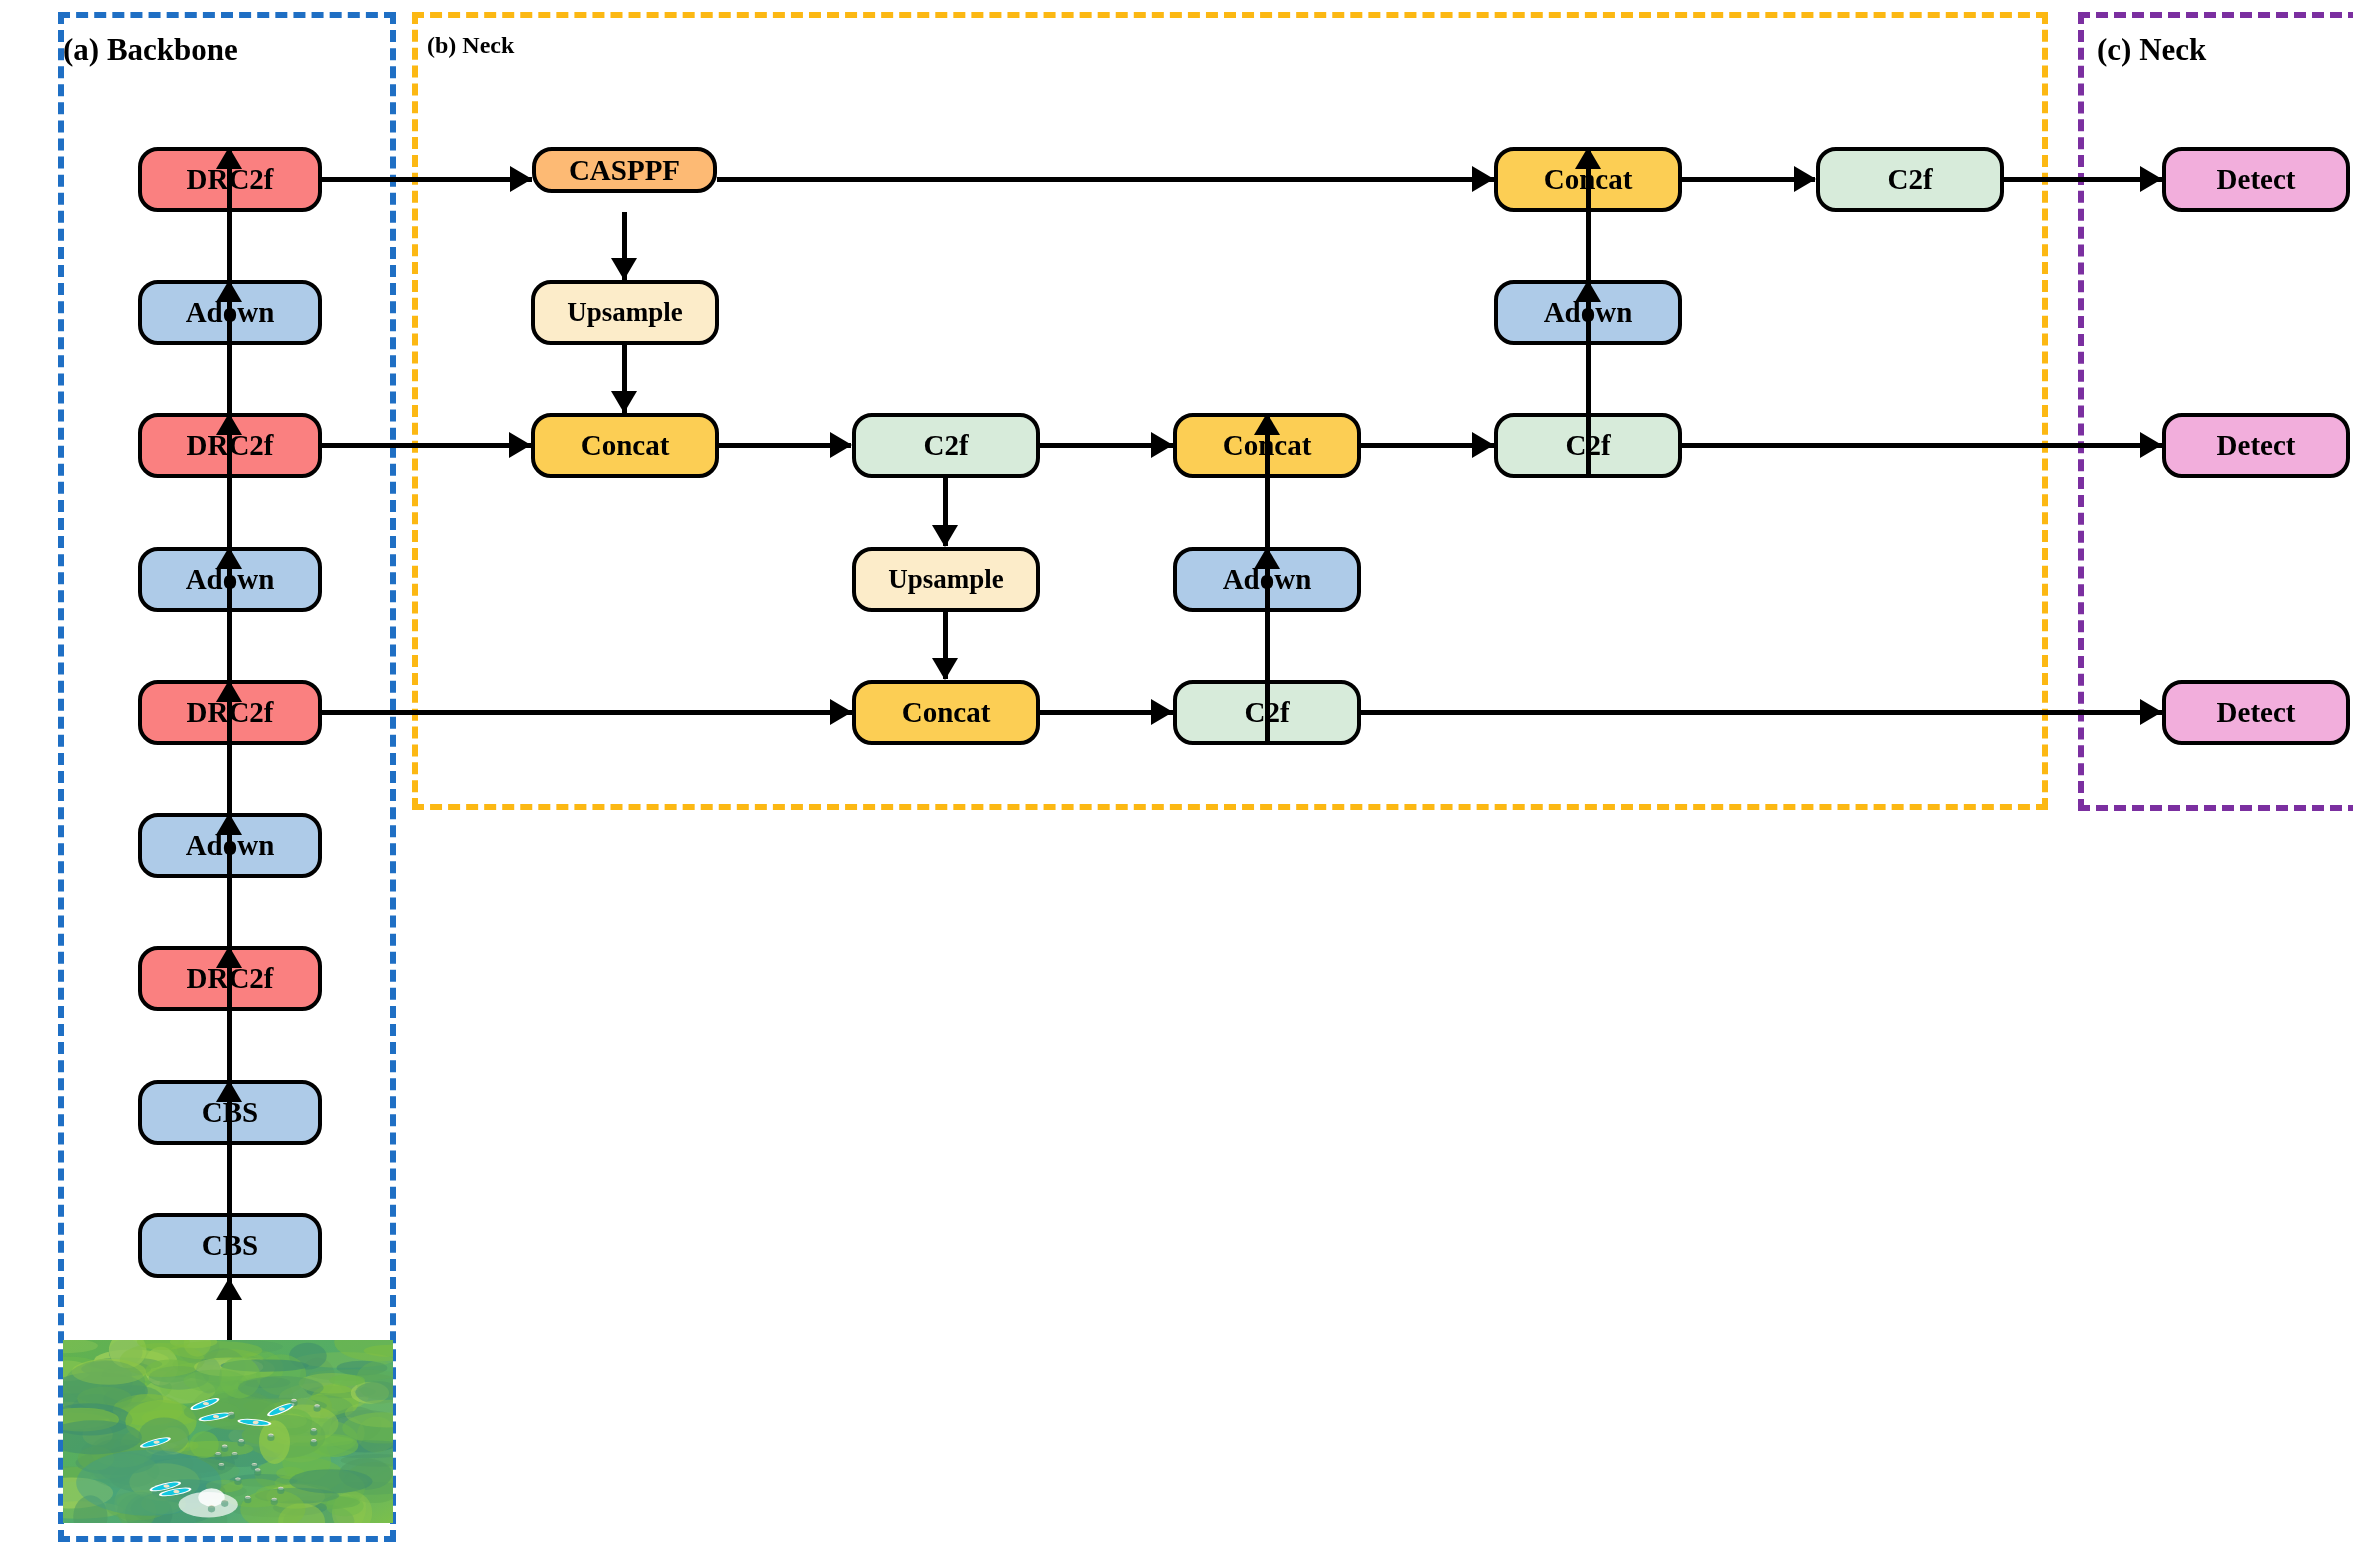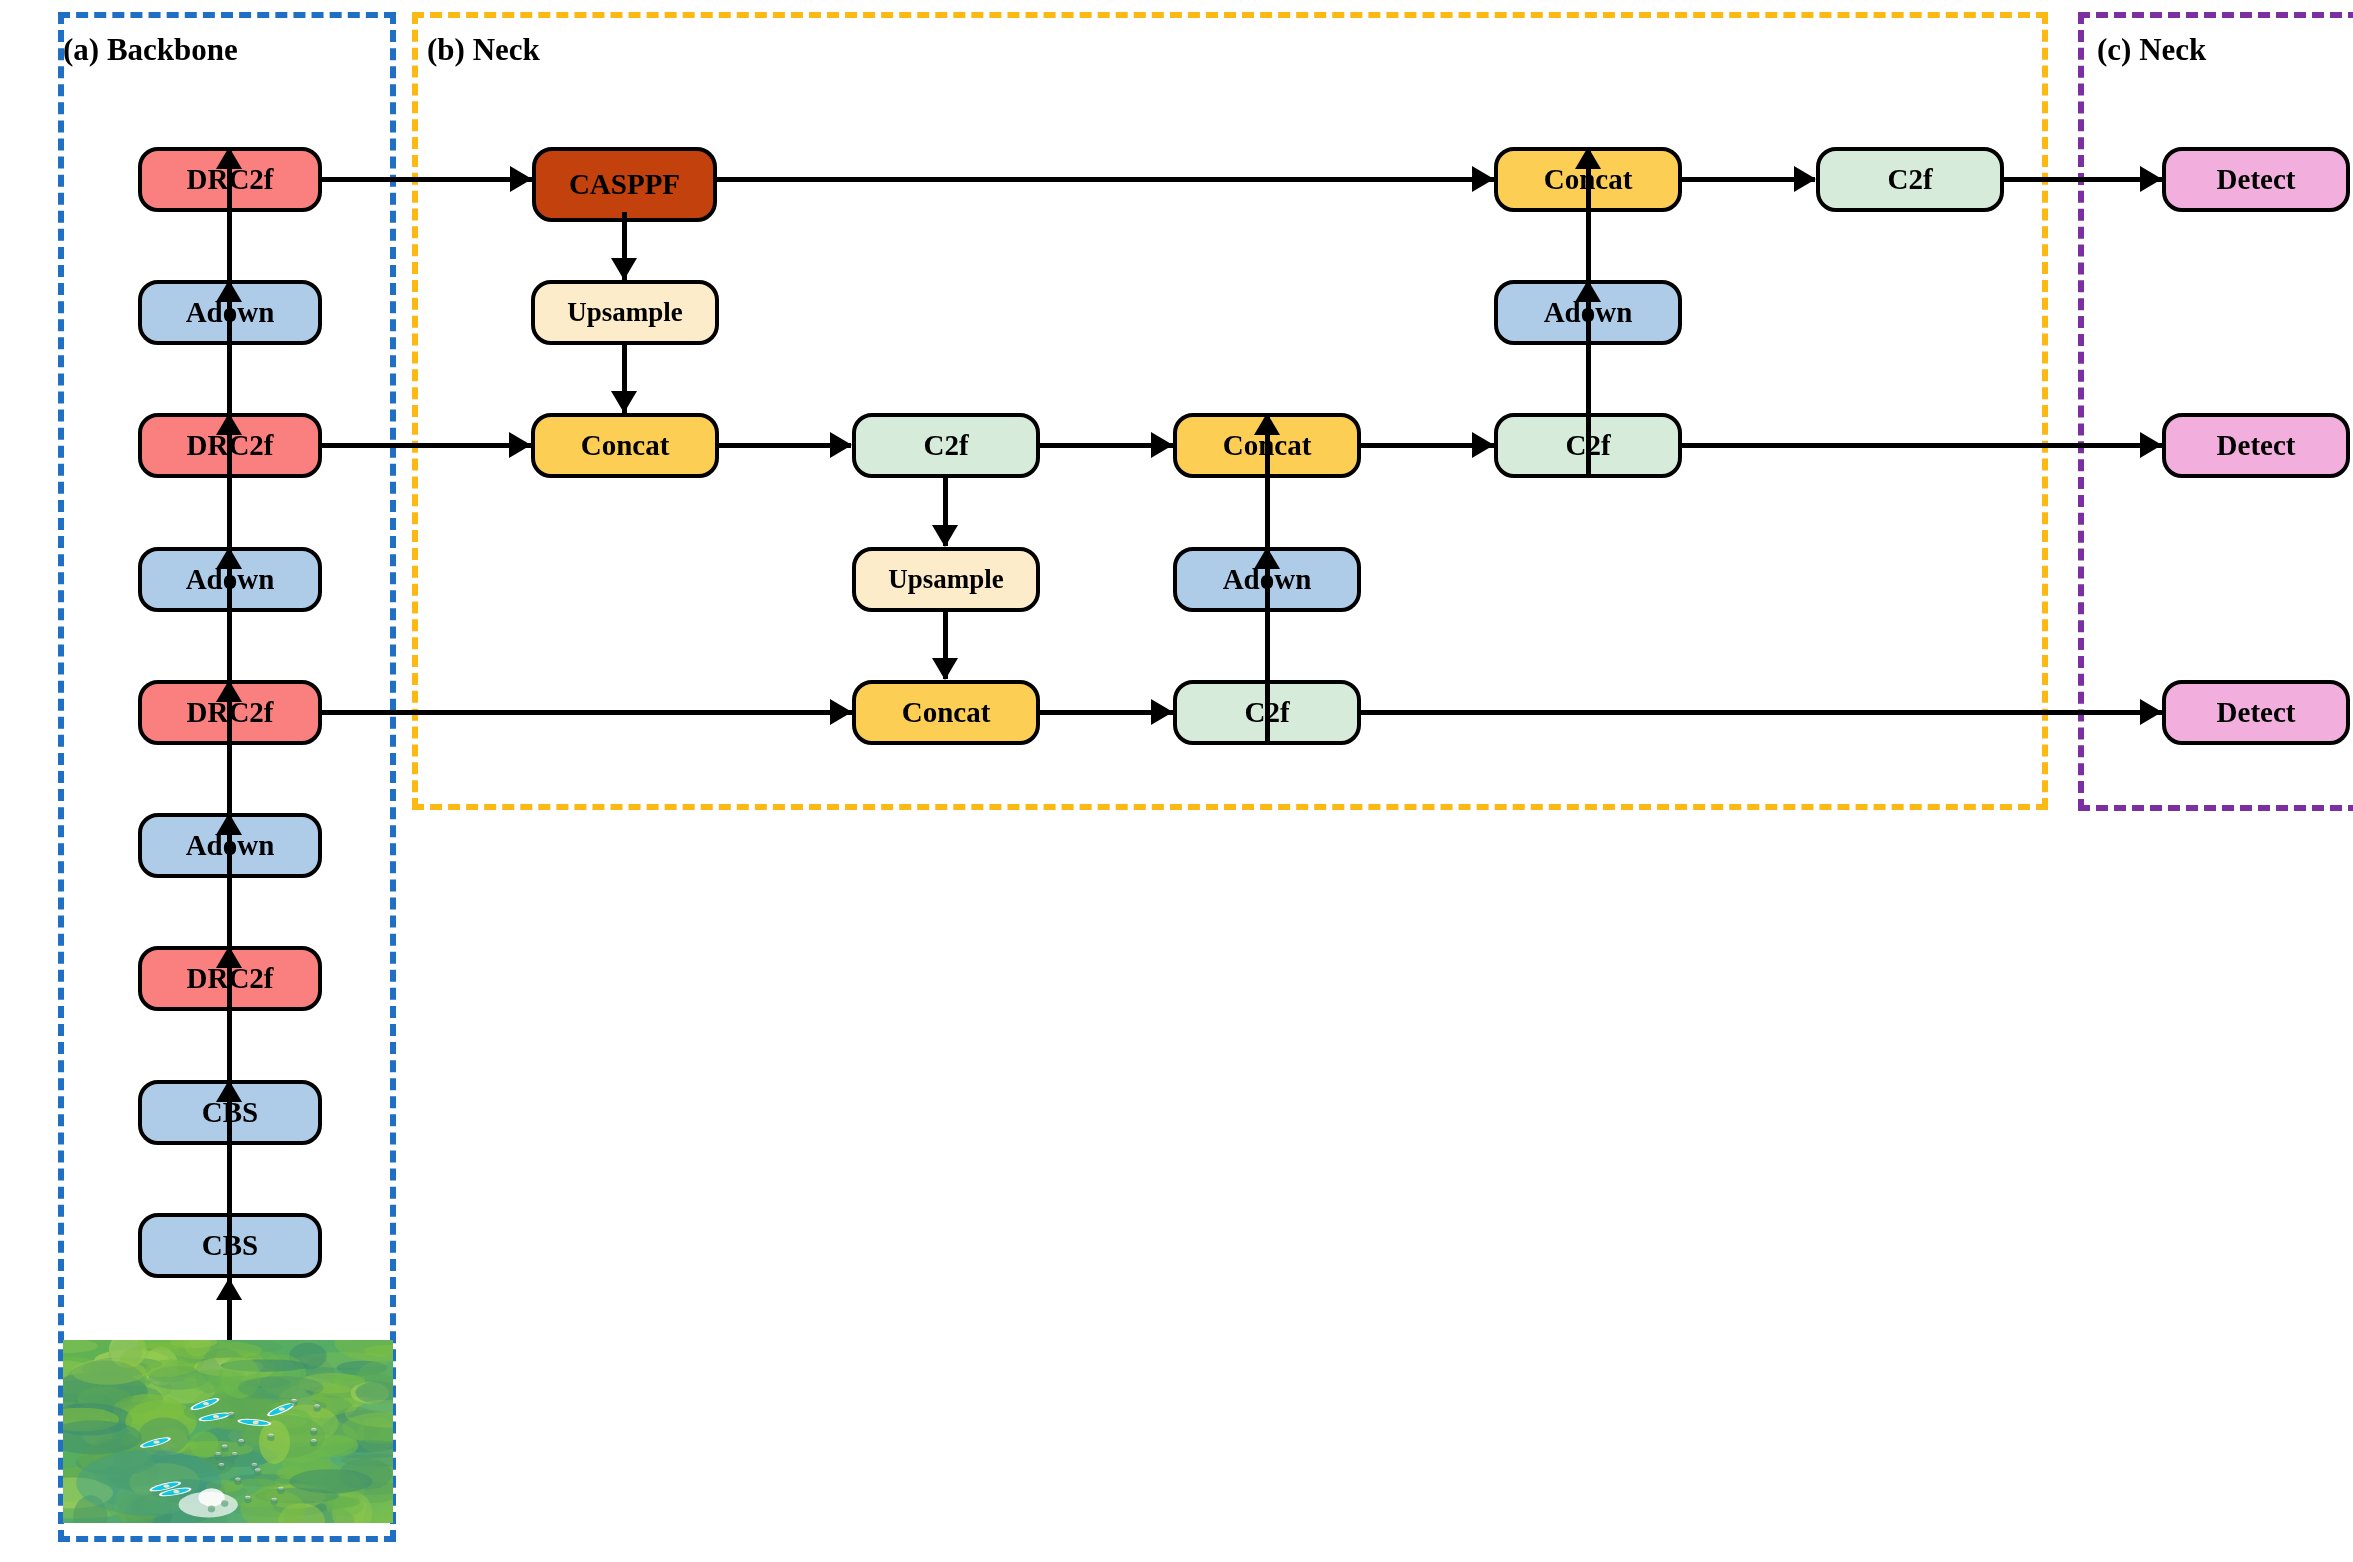--- a/index.html
+++ b/index.html
@@ -30,21 +30,21 @@
   .thumb{position:absolute;overflow:hidden;}
   .thumb svg{display:block;width:100%;height:100%;}
 </style>
 </head>
 <body>
 
 <div id="stage">
     <div class="region" style="left: 15.6px; top: 11.6px; width: 338px; height: 1530px; border: 6.4px dashed rgb(31, 111, 196);"></div>
     <div class="region-label" style="left: 21px; top: 32px; font-size: 31px;">(a) Backbone</div>
     <div class="region" style="left: 370px; top: 11.6px; width: 1636px; height: 798px; border: 6.4px dashed rgb(252, 184, 19);"></div>
-    <div class="region-label" style="left: 385px; top: 32px; font-size: 31px;">(b) Neck</div>
+    <div class="region-label" style="left: 385px; top: 32px; font-size: 24px;">(b) Neck</div>
     <div class="region" style="left: 2036px; top: 11.6px; width: 300px; height: 799px; border: 6.4px dashed rgb(123, 47, 160);"></div>
     <div class="region-label" style="left: 2055px; top: 32px; font-size: 31px;">(c) Neck</div>
     <div class="thumb" style="left: 21px; top: 1340px; width: 330px; height: 183px;">
       <svg viewBox="0 0 100 100" preserveAspectRatio="none">
     <defs>
       <linearGradient id="wg" x1="0" y1="0" x2="1" y2="1">
         <stop offset="0%" stop-color="#63b24e"></stop>
         <stop offset="40%" stop-color="#55ad63"></stop>
         <stop offset="70%" stop-color="#4fa87a"></stop>
         <stop offset="100%" stop-color="#7cc04a"></stop>
@@ -319,21 +319,21 @@
     </div>
     <div class="node" style="left: 96px; top: 946px; width: 184px; height: 65px; background: rgb(250, 128, 128); font-size: 29px;">
       <span>DRC2f</span>
     </div>
     <div class="node" style="left: 96px; top: 1080px; width: 184px; height: 65px; background: rgb(174, 203, 232); font-size: 29px;">
       <span>CBS</span>
     </div>
     <div class="node" style="left: 96px; top: 1213px; width: 184px; height: 65px; background: rgb(174, 203, 232); font-size: 29px;">
       <span>CBS</span>
     </div>
-    <div class="node" style="left: 490px; top: 147px; width: 185px; height: 75px; background: #c2410c; font-size: 29px; align-items: center;">
+    <div class="node" style="left: 490px; top: 147px; width: 185px; height: 46px; background: #fdba74; font-size: 29px; align-items: center;">
       <span>CASPPF</span>
     </div>
     <div class="node" style="left: 489px; top: 280px; width: 188px; height: 65px; background: rgb(252, 236, 201); font-size: 27px;">
       <span>Upsample</span>
     </div>
     <div class="node" style="left: 489px; top: 413px; width: 188px; height: 65px; background: rgb(252, 206, 84); font-size: 29px;">
       <span>Concat</span>
     </div>
     <div class="node" style="left: 810px; top: 413px; width: 188px; height: 65px; background: rgb(215, 235, 218); font-size: 29px;">
       <span>C2f</span>

